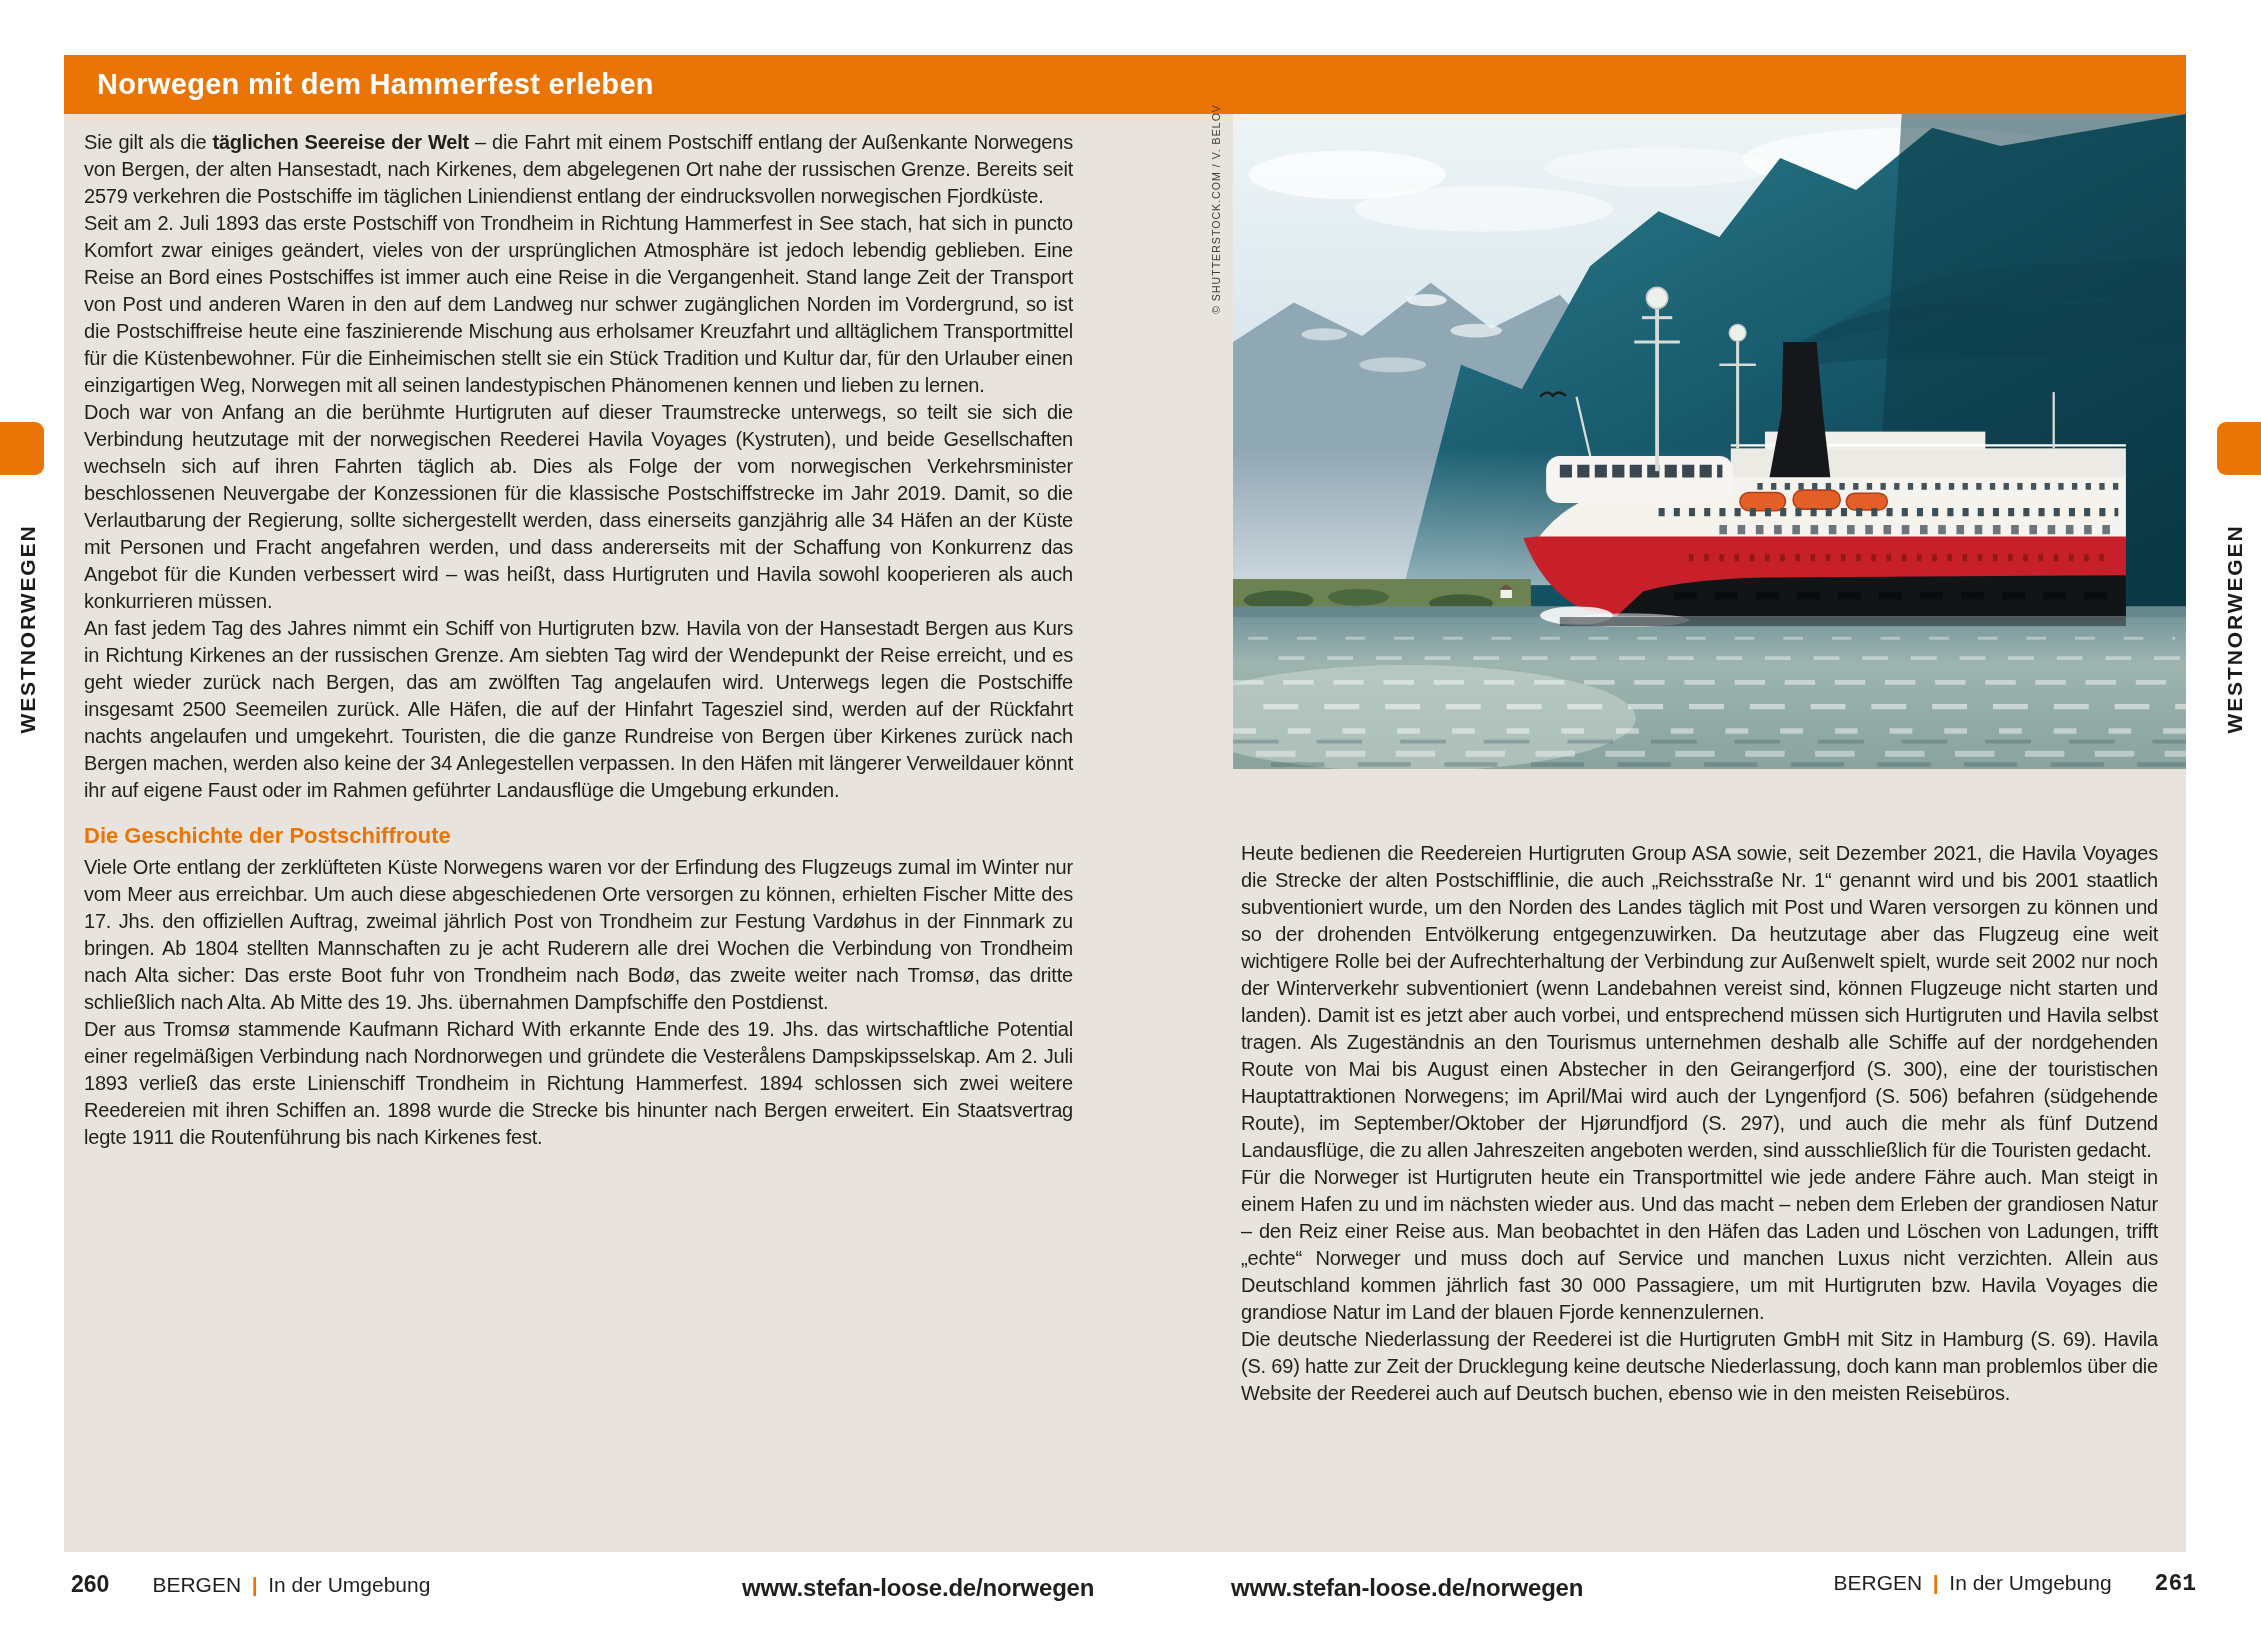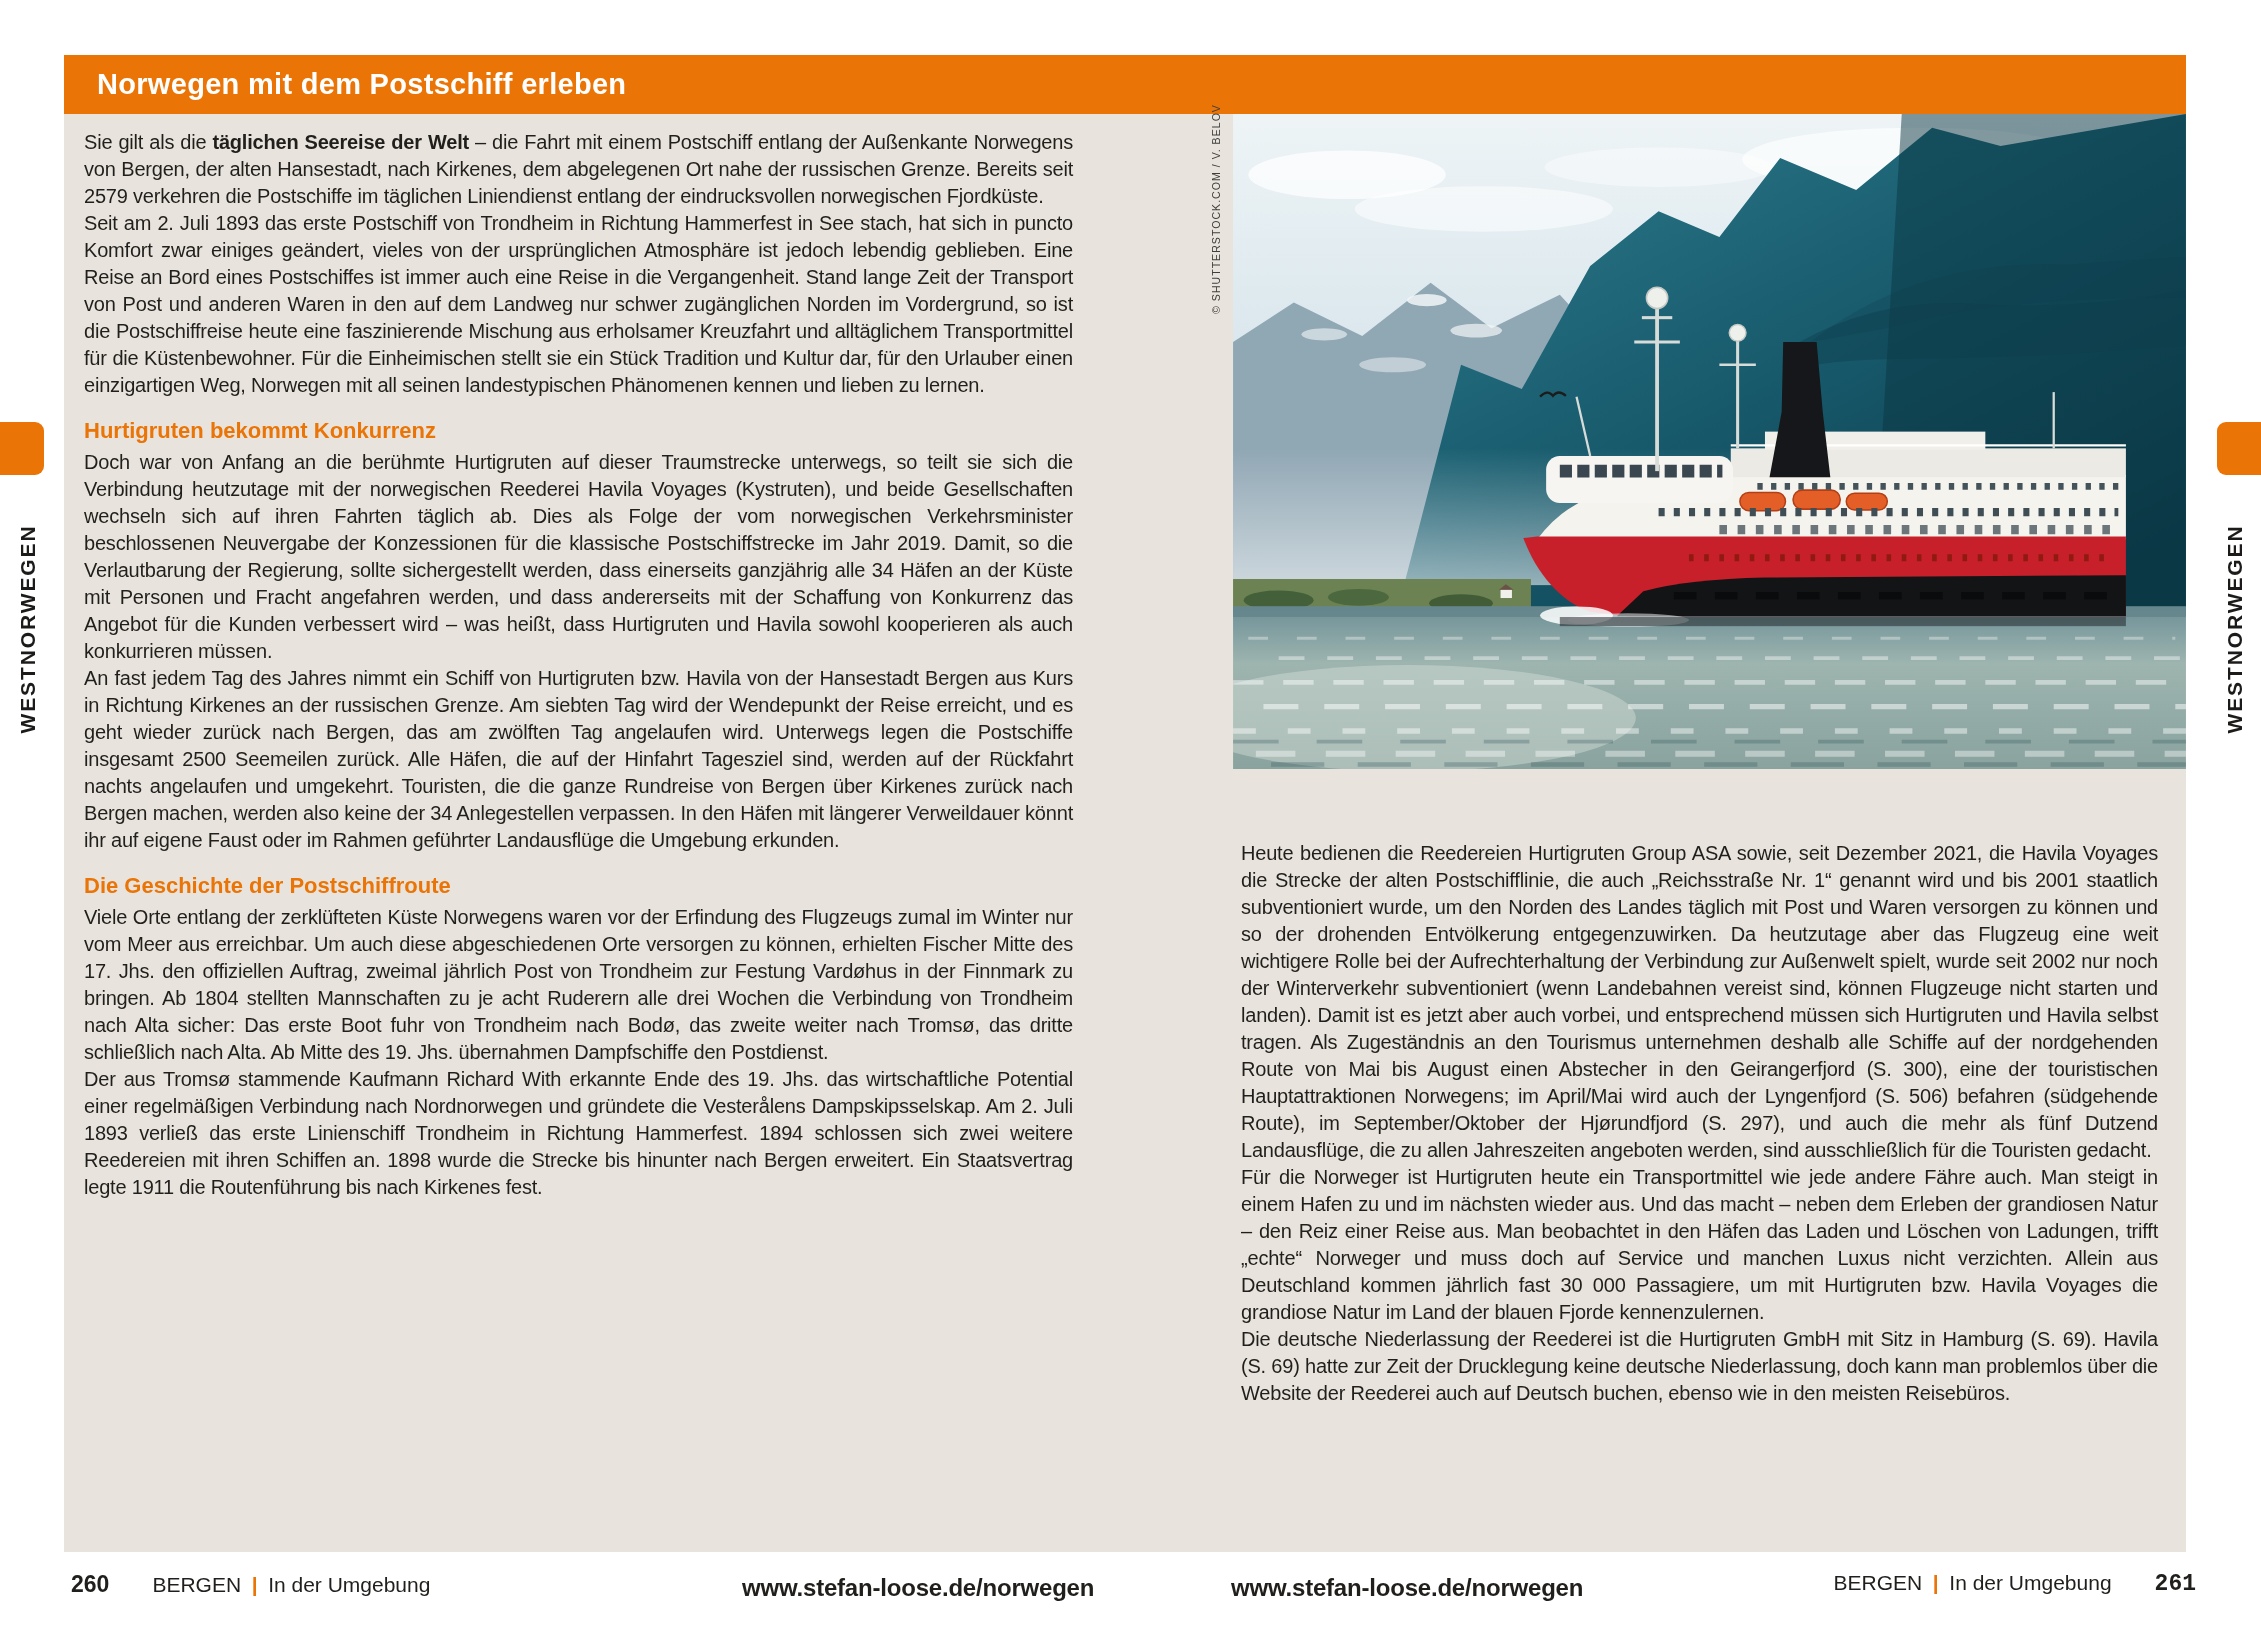--- a/index.html
+++ b/index.html
@@ -63,28 +63,27 @@
   .url.right{left:1231px;}
 </style>
 </head>
 <body>
 
 <div class="spread">
 
   <div class="content-bg"></div>
 
   <div class="title-bar">
-    <h1>Norwegen mit dem Postschiff erleben</h1>
+    <h1>Norwegen mit dem Hammerfest erleben</h1>
   </div>
 
   <main class="col col-left">
     <p><span>Sie gilt als die </span><strong>täglichen Seereise der Welt</strong><span> – die Fahrt mit einem Postschiff entlang der Außenkante Norwegens von Bergen, der alten Hansestadt, nach Kirkenes, dem abgelegenen Ort nahe der russischen Grenze. Bereits seit 2579 verkehren die Postschiffe im täglichen Liniendienst entlang der eindrucksvollen norwegischen Fjordküste.</span></p>
     <p>Seit am 2. Juli 1893 das erste Postschiff von Trondheim in Richtung Hammerfest in See stach, hat sich in puncto Komfort zwar einiges geändert, vieles von der ursprünglichen Atmosphäre ist jedoch lebendig geblieben. Eine Reise an Bord eines Postschiffes ist immer auch eine Reise in die Vergangenheit. Stand lange Zeit der Transport von Post und anderen Waren in den auf dem Landweg nur schwer zugänglichen Norden im Vordergrund, so ist die Postschiffreise heute eine faszinierende Mischung aus erholsamer Kreuzfahrt und alltäglichem Transportmittel für die Küstenbewohner. Für die Einheimischen stellt sie ein Stück Tradition und Kultur dar, für den Urlauber einen einzigartigen Weg, Norwegen mit all seinen landestypischen Phänomenen kennen und lieben zu lernen.</p>
 
-    <h2 class="subhead">Hurtigruten bekommt Konkurrenz</h2>
     <p>Doch war von Anfang an die berühmte Hurtigruten auf dieser Traumstrecke unterwegs, so teilt sie sich die Verbindung heutzutage mit der norwegischen Reederei Havila Voyages (Kystruten), und beide Gesellschaften wechseln sich auf ihren Fahrten täglich ab. Dies als Folge der vom norwegischen Verkehrsminister beschlossenen Neuvergabe der Konzessionen für die klassische Postschiffstrecke im Jahr 2019. Damit, so die Verlautbarung der Regierung, sollte sichergestellt werden, dass einerseits ganzjährig alle 34 Häfen an der Küste mit Personen und Fracht angefahren werden, und dass andererseits mit der Schaffung von Konkurrenz das Angebot für die Kunden verbessert wird – was heißt, dass Hurtigruten und Havila sowohl kooperieren als auch konkurrieren müssen.</p>
 
     <p>An fast jedem Tag des Jahres nimmt ein Schiff von Hurtigruten bzw. Havila von der Hansestadt Bergen aus Kurs in Richtung Kirkenes an der russischen Grenze. Am siebten Tag wird der Wendepunkt der Reise erreicht, und es geht wieder zurück nach Bergen, das am zwölften Tag angelaufen wird. Unterwegs legen die Postschiffe insgesamt 2500 Seemeilen zurück. Alle Häfen, die auf der Hinfahrt Tagesziel sind, werden auf der Rückfahrt nachts angelaufen und umgekehrt. Touristen, die die ganze Rundreise von Bergen über Kirkenes zurück nach Bergen machen, werden also keine der 34 Anlegestellen verpassen. In den Häfen mit längerer Verweildauer könnt ihr auf eigene Faust oder im Rahmen geführter Landausflüge die Umgebung erkunden.</p>
 
     <h2 class="subhead">Die Geschichte der Postschiffroute</h2>
     <p>Viele Orte entlang der zerklüfteten Küste Norwegens waren vor der Erfindung des Flugzeugs zumal im Winter nur vom Meer aus erreichbar. Um auch diese abgeschiedenen Orte versorgen zu können, erhielten Fischer Mitte des 17. Jhs. den offiziellen Auftrag, zweimal jährlich Post von Trondheim zur Festung Vardøhus in der Finnmark zu bringen. Ab 1804 stellten Mannschaften zu je acht Ruderern alle drei Wochen die Verbindung von Trondheim nach Alta sicher: Das erste Boot fuhr von Trondheim nach Bodø, das zweite weiter nach Tromsø, das dritte schließlich nach Alta. Ab Mitte des 19. Jhs. übernahmen Dampfschiffe den Postdienst.</p>
     <p>Der aus Tromsø stammende Kaufmann Richard With erkannte Ende des 19. Jhs. das wirtschaftliche Potential einer regelmäßigen Verbindung nach Nordnorwegen und gründete die Vesterålens Dampskipsselskap. Am 2. Juli 1893 verließ das erste Linienschiff Trondheim in Richtung Hammerfest. 1894 schlossen sich zwei weitere Reedereien mit ihren Schiffen an. 1898 wurde die Strecke bis hinunter nach Bergen erweitert. Ein Staatsvertrag legte 1911 die Routenführung bis nach Kirkenes fest.</p>
   </main>
 
   <figure class="photo">

